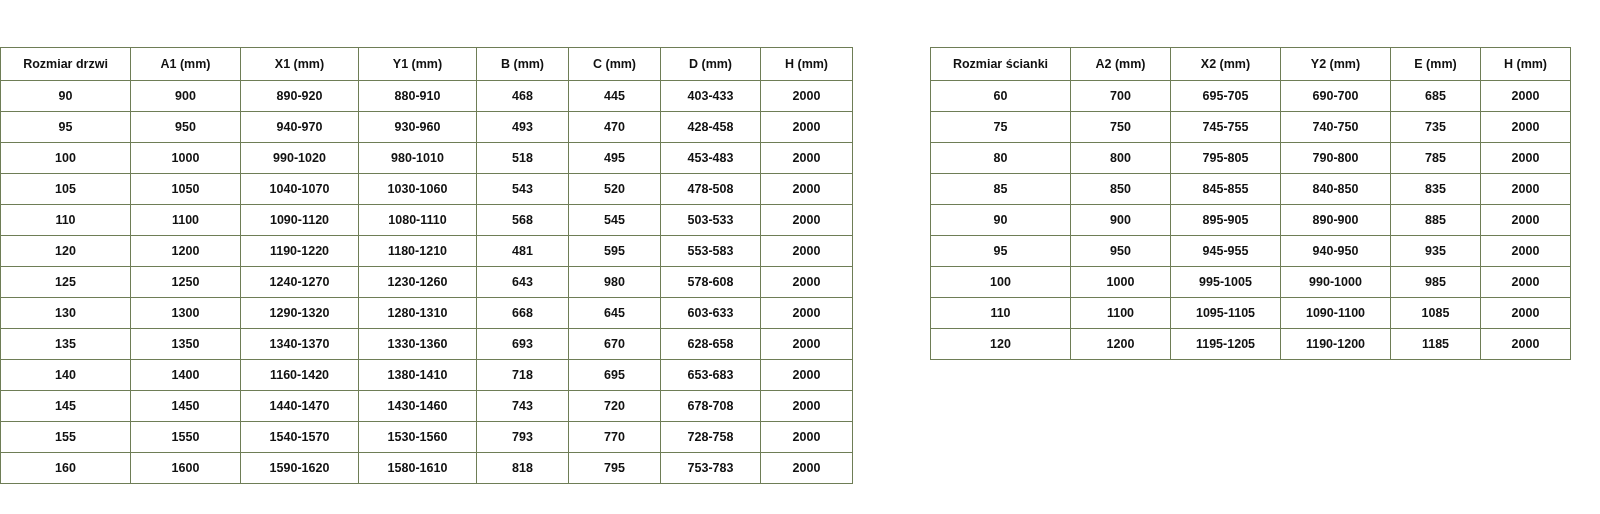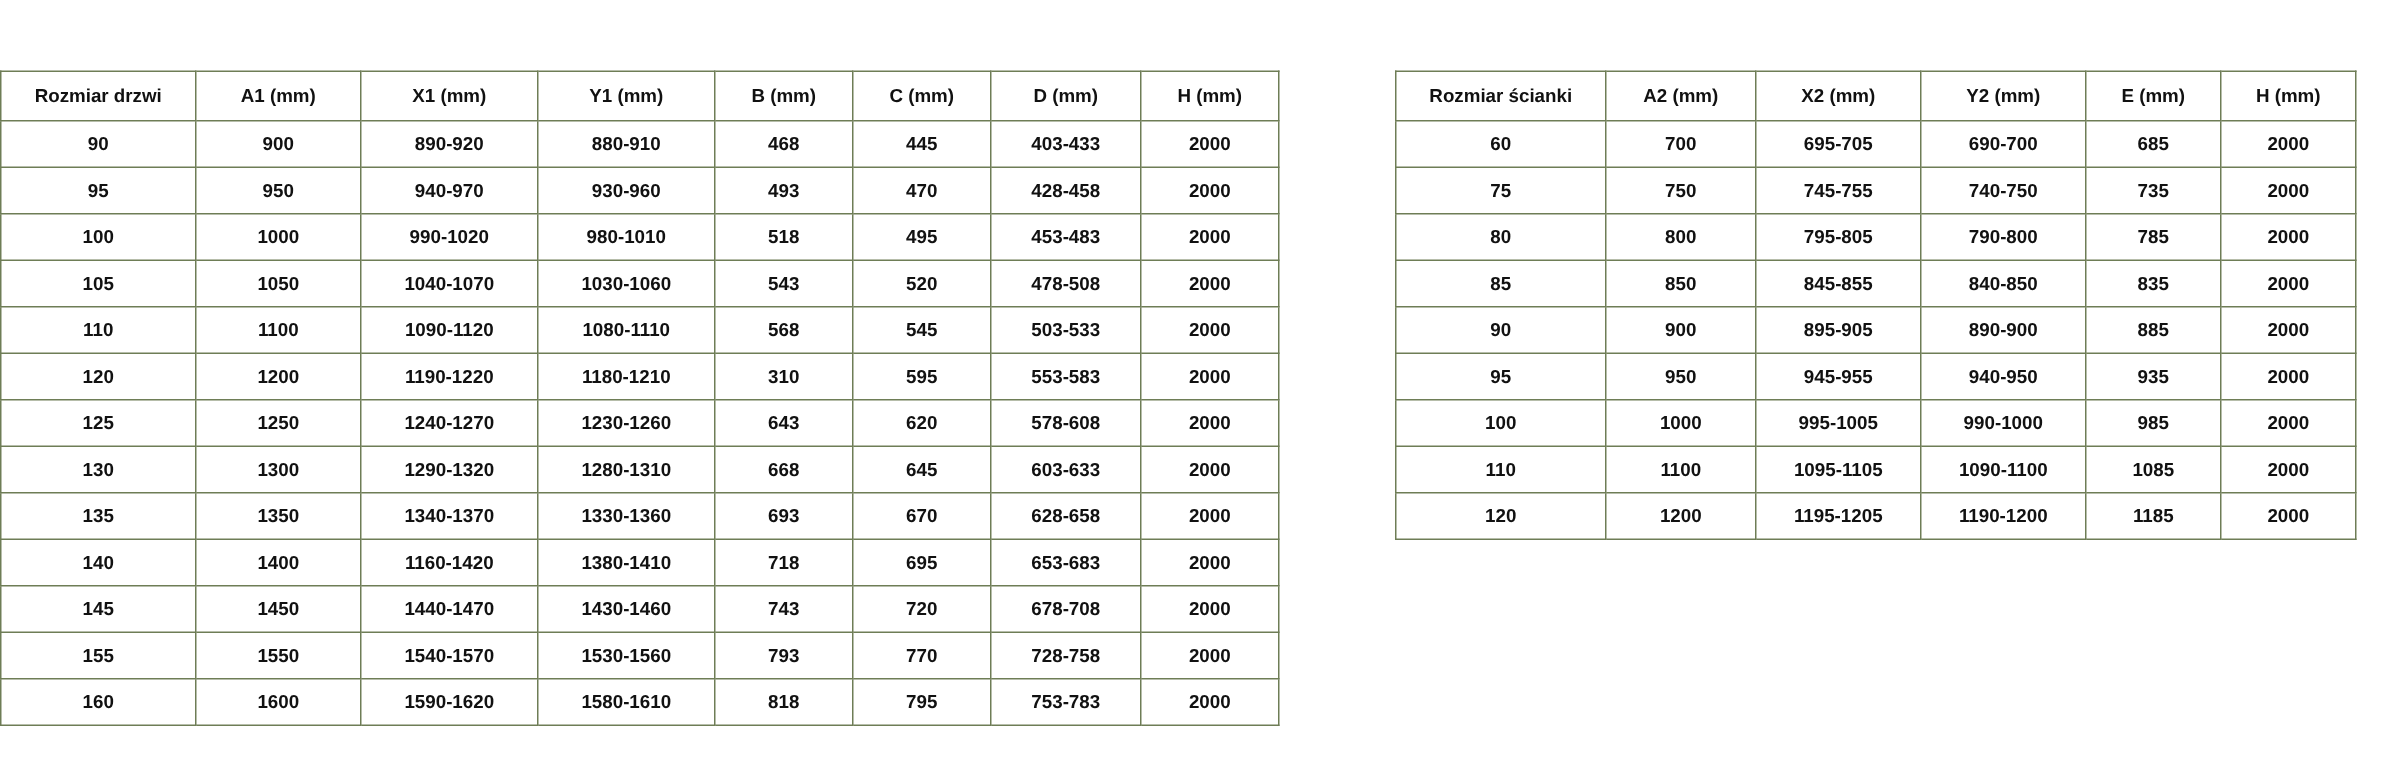--- a/index.html
+++ b/index.html
@@ -152,32 +152,32 @@
           <td>568</td>
           <td>545</td>
           <td>503-533</td>
           <td>2000</td>
         </tr>
         <tr>
           <td>120</td>
           <td>1200</td>
           <td>1190-1220</td>
           <td>1180-1210</td>
-          <td>310</td>
+          <td>481</td>
           <td>595</td>
           <td>553-583</td>
           <td>2000</td>
         </tr>
         <tr>
           <td>125</td>
           <td>1250</td>
           <td>1240-1270</td>
           <td>1230-1260</td>
           <td>643</td>
-          <td>620</td>
+          <td>980</td>
           <td>578-608</td>
           <td>2000</td>
         </tr>
         <tr>
           <td>130</td>
           <td>1300</td>
           <td>1290-1320</td>
           <td>1280-1310</td>
           <td>668</td>
           <td>645</td>

